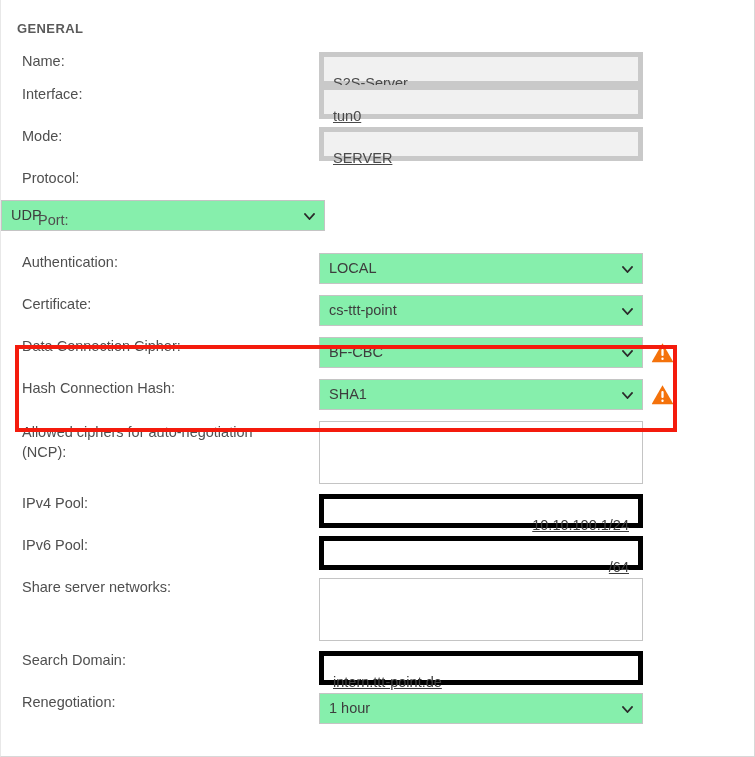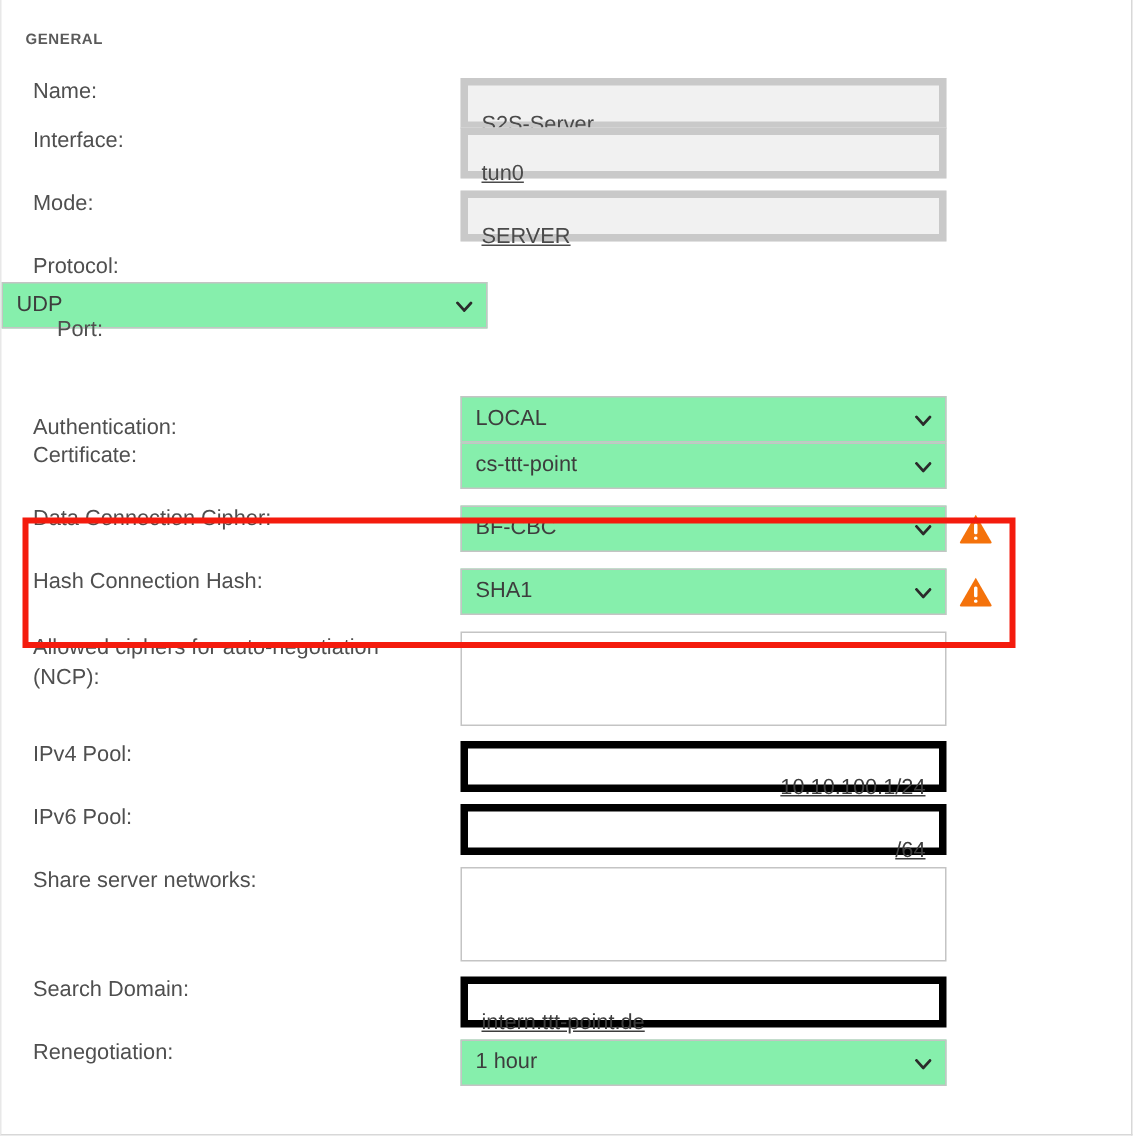--- a/index.html
+++ b/index.html
@@ -23,37 +23,38 @@
     background: #ffffff;
     border-right: 1px solid #d8d8d8;
     border-bottom: 1px solid #d8d8d8;
     border-left: 1px solid #e8e8e8;
     overflow: hidden;
   }
 
   .section-title {
     position: absolute;
     left: 16px; top: 21px;
-    font-size: 10px;
+    font-size: 13px;
     font-weight: bold;
     letter-spacing: 0.4px;
     color: #5a5a5a;
   }
 
   .form {
     position: absolute;
     left: 0; top: 52px;
     width: 755px;
   }
 
   .row {
     position: relative;
     display: flex;
     align-items: flex-start;
     margin-bottom: 0;
+    gap: 12px;
   }
 
   .label {
     width: 306px;
     padding-left: 21px;
     padding-right: 8px;
     font-size: 14.5px;
     color: #4f4f4f;
     line-height: 19px;
     flex: none;
@@ -217,21 +218,21 @@
               </svg>
           </span>
         </div>
       </div>
     </div>
 
     <div class="row" style="height:42px;padding-left:16px;">
       <div class="label">Port:</div>
     </div>
 
-    <div class="row" style="height:42px;align-items:flex-end;">
+    <div class="row" style="height:42px;">
       <div class="label">Authentication:</div>
       <div class="ctrl-wrap">
         <div class="sel">
           <span>LOCAL</span>
           <span class="chev">
             <svg width="11" height="7" viewBox="0 0 11 7">
                 <path d="M1 1 L5.5 6 L10 1" fill="none" stroke="#2b2b2b" stroke-width="1.8" stroke-linecap="square"></path>
               </svg>
           </span>
         </div>

